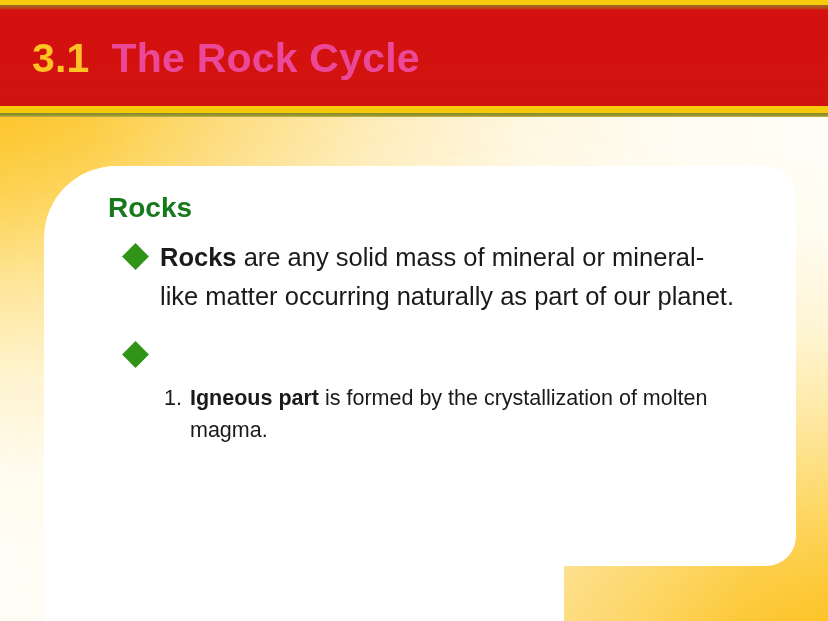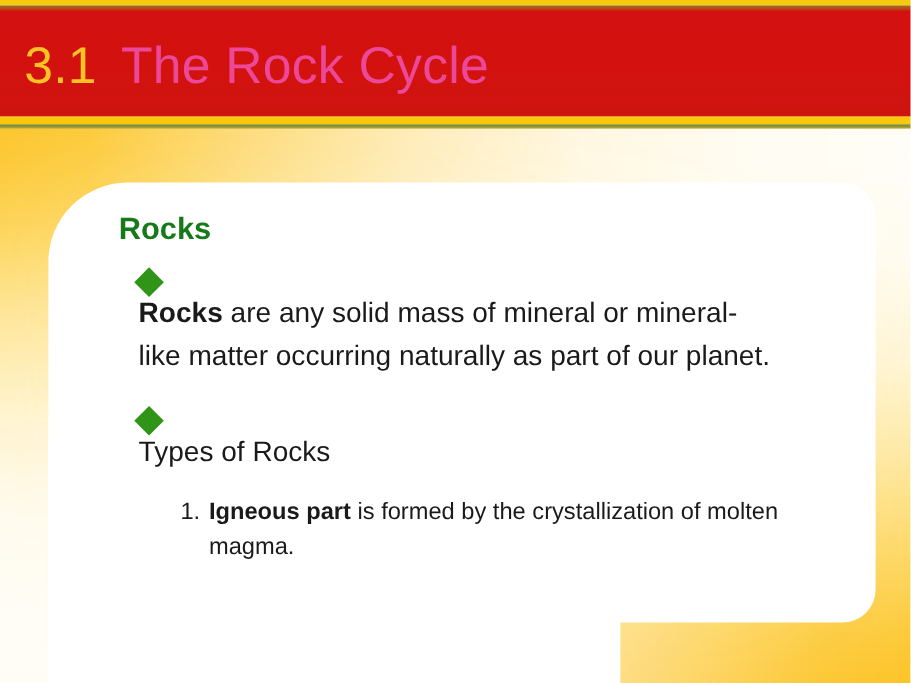--- a/index.html
+++ b/index.html
@@ -132,27 +132,27 @@
   }
   .band-bottom-olive {
     position: absolute;
     left: 0; top: 113px;
     width: 828px; height: 4px;
     background: linear-gradient(to bottom, #7d8a2e 0%, #98962f 60%, #c6b449 100%);
   }
 
   .title-text {
     position: absolute;
-    left: 22px;
+    left: 32px;
     top: 22px;
     height: 72px;
     display: flex;
     align-items: center;
-    font-size: 47px;
-    font-weight: normal;
+    font-size: 41px;
+    font-weight: bold;
     letter-spacing: 0.2px;
     white-space: nowrap;
   }
   .title-num {
     color: #ffc424;
   }
   .title-gap {
     display: inline-block;
     width: 22px;
   }
@@ -192,21 +192,20 @@
     font-weight: bold;
     color: #16791a;
     line-height: 1.1;
     margin: 0 0 14px 0;
   }
 
   .bullet-row {
     display: flex;
     align-items: flex-start;
     margin-left: 18px;
-    flex-direction: column;
   }
   .bullet-row + .bullet-row {
     margin-top: 20px;
   }
   .diamond {
     flex: 0 0 auto;
     width: 19px;
     height: 19px;
     background: #2f9418;
     transform: rotate(45deg);
@@ -277,23 +276,20 @@
 
     <div class="bullet-row">
       <span class="diamond"></span>
       <div class="bullet-text">
         <b>Rocks</b><span> are any solid mass of mineral or mineral-like matter occurring naturally as part of our planet.</span>
       </div>
     </div>
 
     <div class="bullet-row">
       <span class="diamond"></span>
-      <div class="bullet-text">
-        <span>Types of Rocks</span>
-      </div>
     </div>
 
     <ul class="numbered-list">
       <li class="numbered-item">
         <span class="num-marker">1.</span>
         <span class="num-body"><b>Igneous part</b><span> is formed by the crystallization of molten magma.</span></span>
       </li>
     </ul>
 
   </div>

